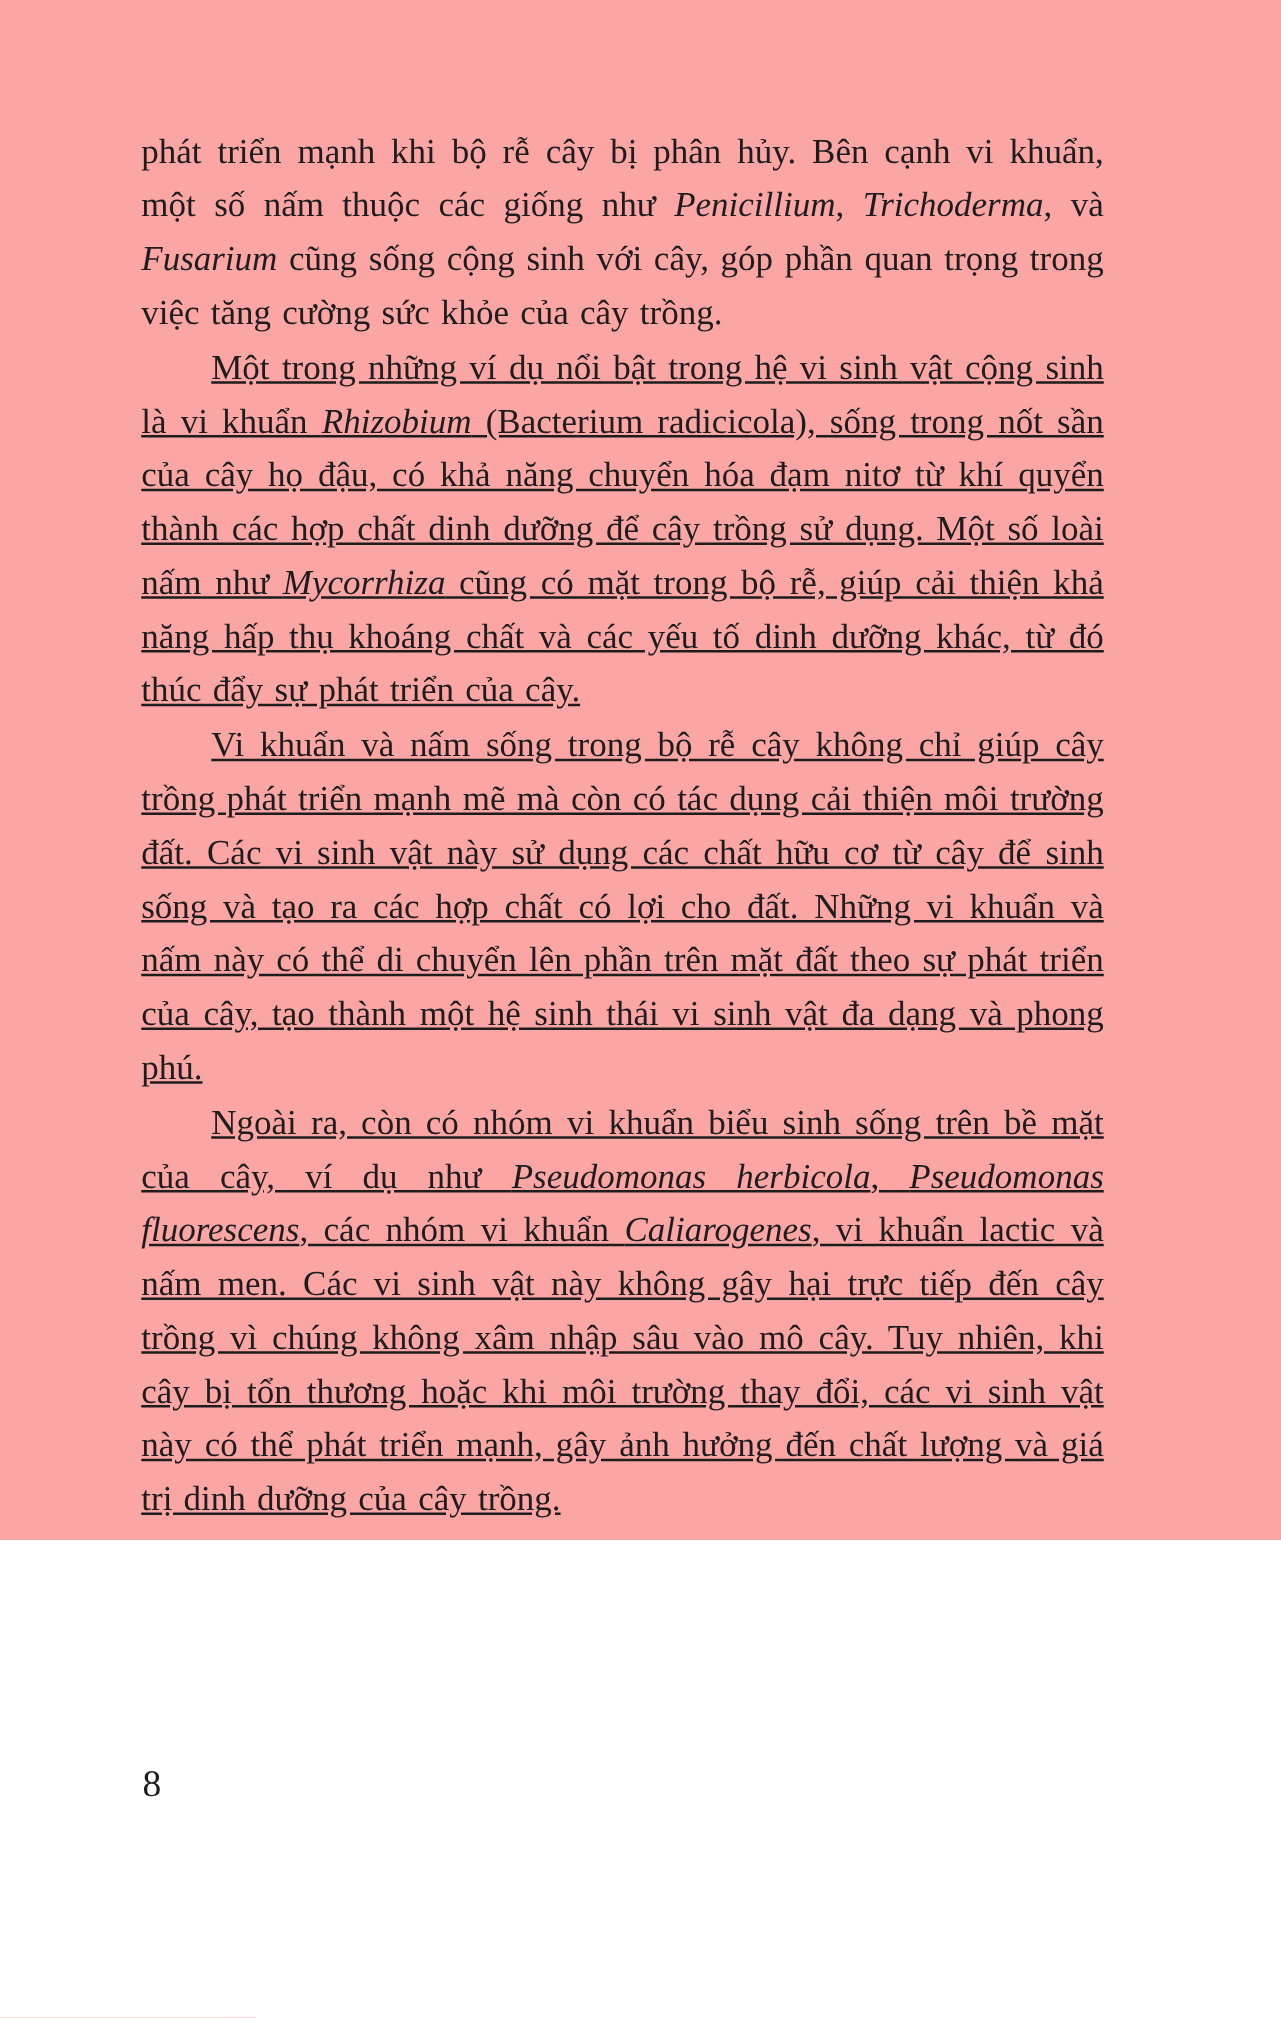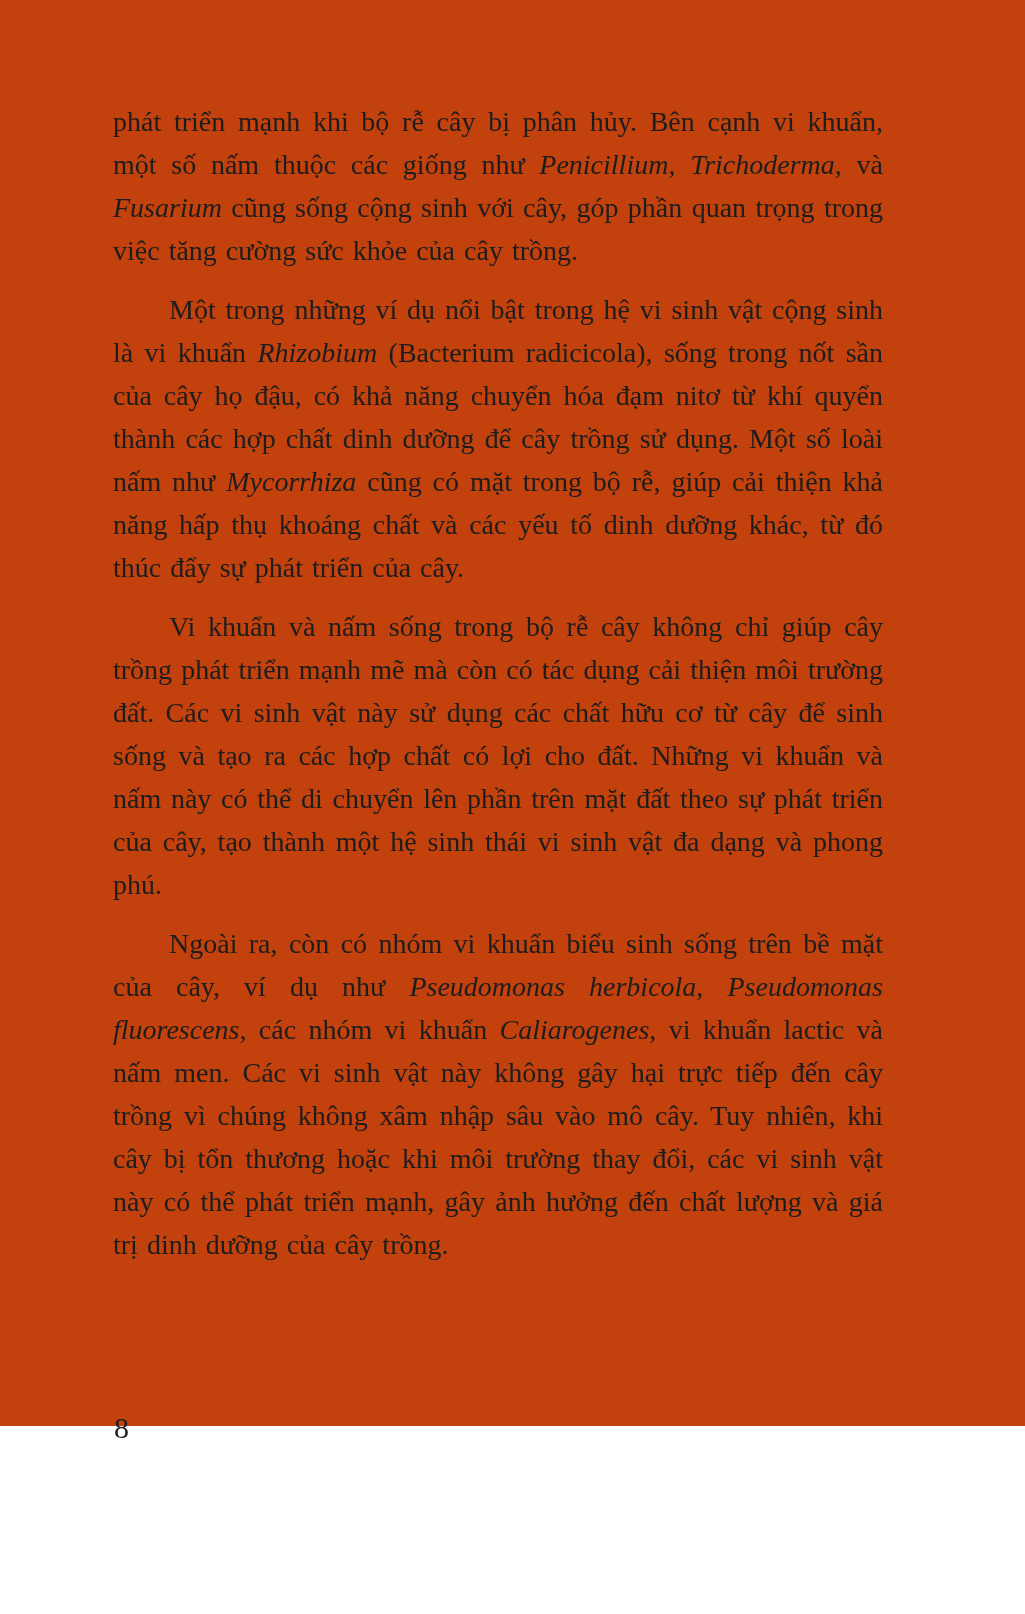--- a/index.html
+++ b/index.html
@@ -10,43 +10,44 @@
     width: 1025px;
     height: 1614px;
     background: #ffffff;
     font-family: "Liberation Serif", "DejaVu Serif", serif;
     color: #1d1d1d;
     overflow: hidden;
   }
   .page {
     position: relative;
     width: 1025px;
-    height: 1426px;
-    background: #c2410c;
+    height: 1232px;
+    background: #fca5a5;
   }
   .text-block {
     position: absolute;
     left: 113px;
     top: 100px;
     width: 770px;
   }
   .para {
     margin: 0;
     padding: 0;
     font-size: 28px;
     line-height: 43px;
     text-align: justify;
     text-justify: inter-word;
     word-spacing: 2px;
   }
   .para.indent {
     text-indent: 56px;
   }
   .para + .para {
-    margin-top: 16px;
+    margin-top: 1px;
+    text-decoration: underline;
   }
   .para em {
     font-style: italic;
   }
   .page-number {
     position: absolute;
     left: 114px;
     top: 1408px;
     font-size: 30px;
     line-height: 40px;

